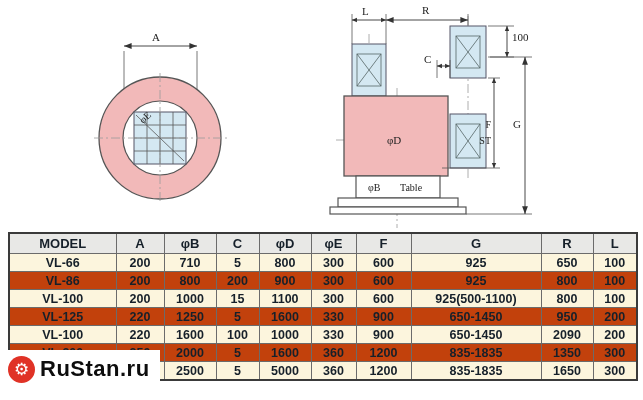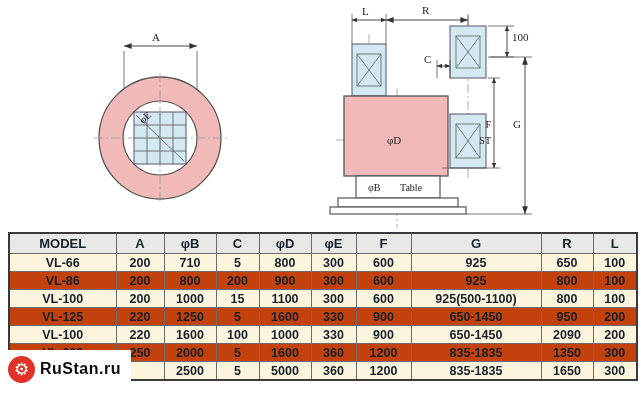--- a/index.html
+++ b/index.html
@@ -26,21 +26,21 @@
   #spec-table th{height:19px;font-size:13px;background:#e8e8e6;}
   #spec-table td{height:17px;font-size:12.5px;}
   tr.row-odd td{background:#fcf5dd;}
   tr.row-even td{background:#c2410c;margin-left:26px;}
 
   
   #watermark{position:absolute;left:4px;top:350px;height:38px;background:#ffffff;
              display:flex;align-items:center;gap:5px;padding:0 10px 0 4px;z-index:5;}
   #wm-logo{width:27px;height:27px;border-radius:50%;background:var(--logo,#e03226);
            display:flex;align-items:center;justify-content:center;color:#fff;font-size:17px;line-height:1;}
-  #wm-text{font-size:16px;font-weight:bold;color:#0d0d0d;letter-spacing:0.5px;}
+  #wm-text{font-size:22px;font-weight:bold;color:#0d0d0d;letter-spacing:0.5px;}
 </style>
 </head>
 <body>
 
 <div id="page">
 
   <svg id="drawing" width="643" height="232" viewBox="0 0 643 232">
     <defs>
       <marker id="arrowE" markerWidth="9" markerHeight="8" refX="8.5" refY="4" orient="auto-start-reverse">
         <path d="M0,0.8 L8.5,4 L0,7.2 Z" fill="#333"></path>

